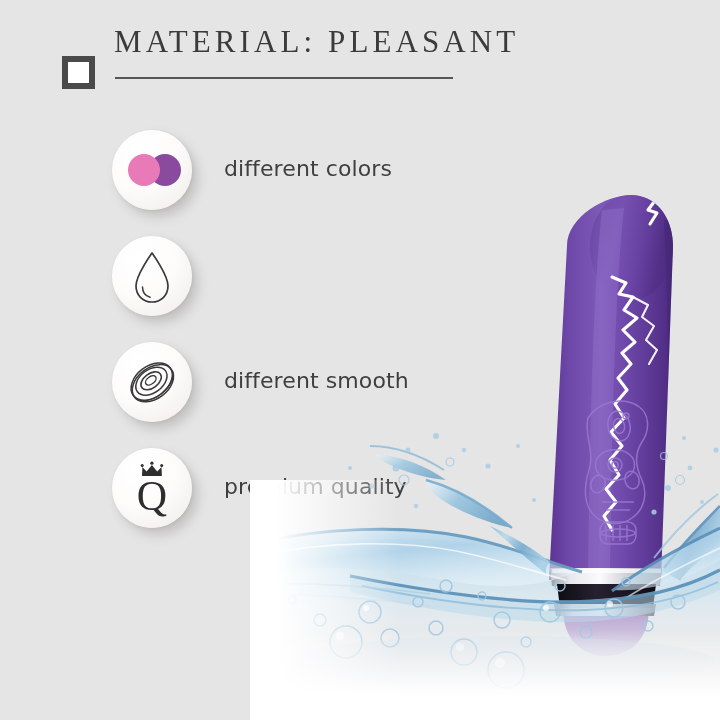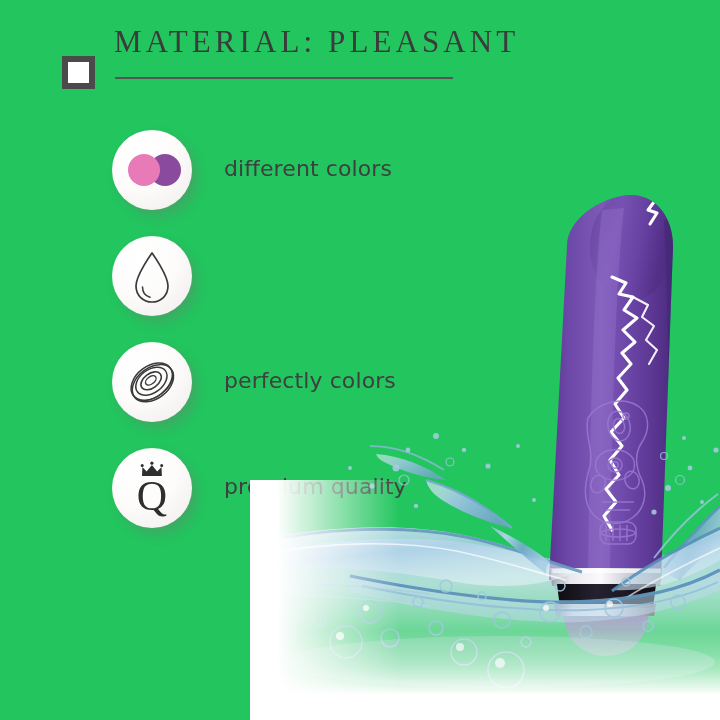--- a/index.html
+++ b/index.html
@@ -8,21 +8,21 @@
     padding: 0;
     background: #ffffff;
   }
   body {
     font-family: "Liberation Sans", sans-serif;
   }
   #stage {
     position: relative;
     width: 720px;
     height: 720px;
-    background: #22c55e;
+    background: #e5e5e5;
     overflow: hidden;
   }
 
   
   .header-block {
     position: absolute;
     left: 0; top: 0;
     width: 720px; height: 110px;
   }
   .title-bullet {
@@ -174,21 +174,21 @@
               <ellipse cx="40" cy="41.5" rx="23" ry="15.5" fill="none" stroke="#3a3a3a" stroke-width="1.5"></ellipse>
               <ellipse cx="40" cy="39.5" rx="23" ry="15.5" fill="none" stroke="#3a3a3a" stroke-width="1.5"></ellipse>
               <ellipse cx="40" cy="39" rx="17.5" ry="11.5" fill="none" stroke="#3a3a3a" stroke-width="1.5"></ellipse>
               <ellipse cx="40" cy="38.5" rx="11.5" ry="7.2" fill="none" stroke="#3a3a3a" stroke-width="1.6"></ellipse>
               <ellipse cx="40" cy="38" rx="6" ry="3.6" fill="none" stroke="#3a3a3a" stroke-width="1.4"></ellipse>
               <path d="M17 41.5 C17 49 27.3 55 40 55 C52.7 55 63 49 63 41.5" fill="none" stroke="#3a3a3a" stroke-width="1.5"></path>
             </g>
           </svg>
         </div>
       </div>
-      <div class="feature-label">perfectly colors</div>
+      <div class="feature-label">different smooth</div>
     </div>
 
     <div class="feature-row r3">
       <div class="badge">
         <div class="badge-inner">
           <svg width="80" height="80" viewBox="0 0 80 80">
 
             <g>
               <path d="M30 28 L30.4 19 L34.6 23.6 L39.9 17 L45.2 23.6 L49.5 19 L49.9 28 Z" fill="#2e2e2e"></path>
               <circle cx="30.2" cy="17.6" r="1.5" fill="#2e2e2e"></circle>

